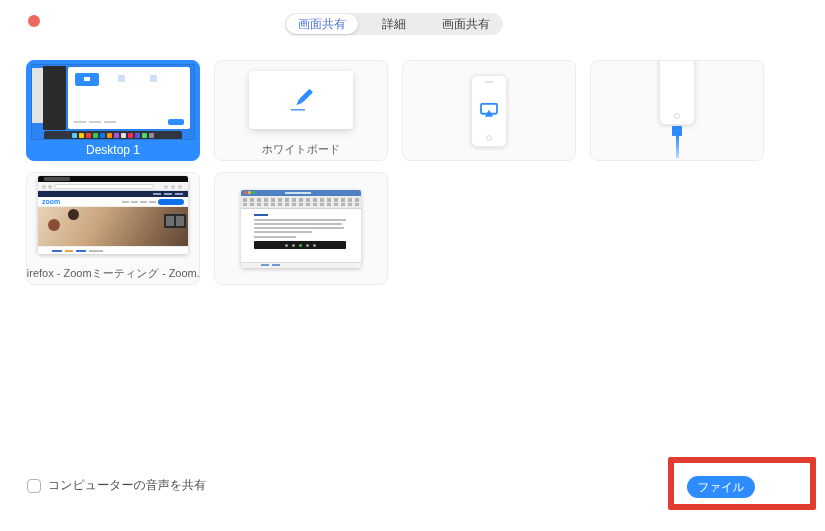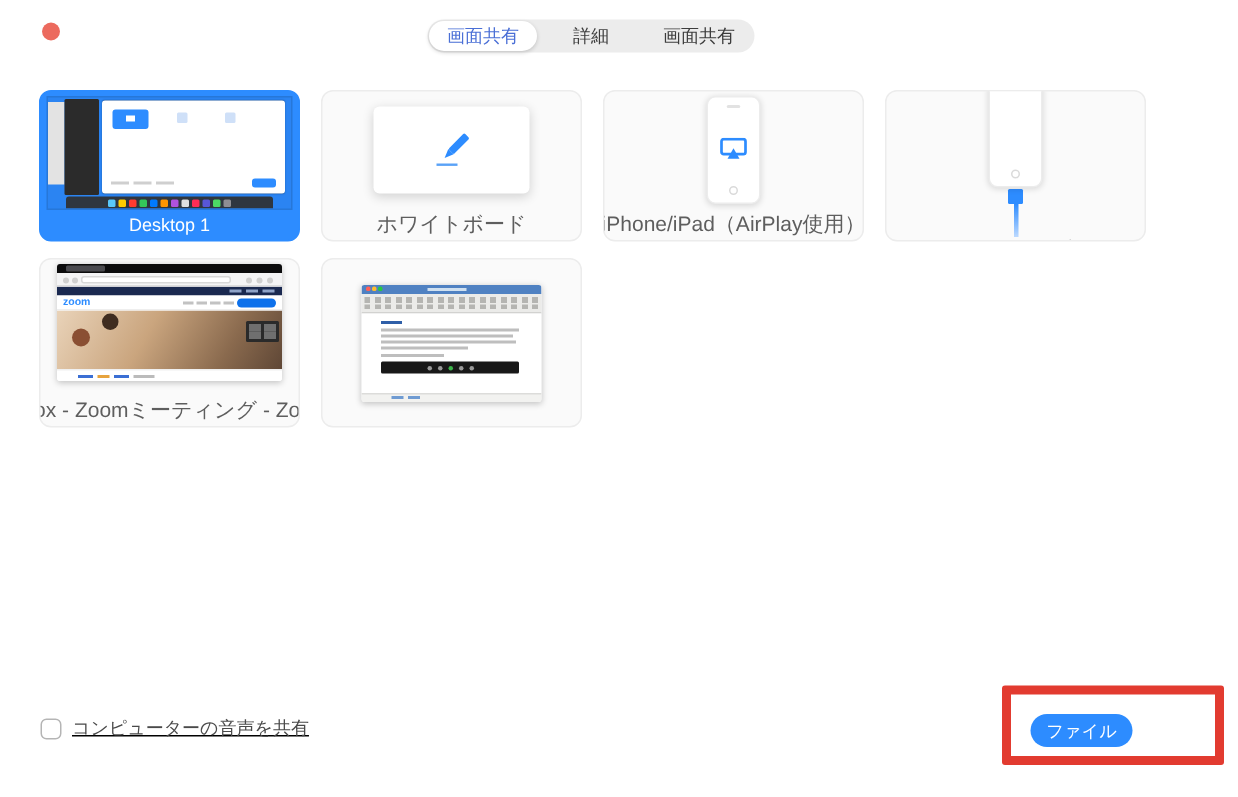--- a/index.html
+++ b/index.html
@@ -16,21 +16,21 @@
   .segmented { position:absolute; left:285px; top:13px; width:218px; height:22px;
     background:#ececec; border-radius:11px; display:flex; align-items:stretch; padding:1px; }
   .seg { flex:1; display:flex; align-items:center; justify-content:center;
     font-size:12px; color:#3c3c3c; border-radius:10px; cursor:default; }
   .seg.selected { background:#ffffff; color:#4a6fd6; box-shadow:0 1px 3px rgba(0,0,0,.18); }
 
   
   .tile { position:absolute; width:174px; border-radius:8px; background:#fafafa;
     border:1px solid #ececec; display:flex; flex-direction:column; align-items:center; overflow:hidden; }
   .tile .content { flex:1; width:100%; display:flex; align-items:center; justify-content:center; }
-  .tile .tile-label { height:21px; font-size:14px; color:#5e5e5e; display:flex; align-items:center;
+  .tile .tile-label { height:21px; font-size:11px; color:#5e5e5e; display:flex; align-items:center;
     white-space:nowrap; }
   .tile.selected { background:#2D8CFF; border-color:#2D8CFF; }
   .tile.selected .tile-label { color:#ffffff; font-size:12px; }
 
   .row1 { top:60px; height:101px; }
   .row2 { top:172px; height:113px; }
   .c1 { left:26px; } .c2 { left:214px; } .c3 { left:402px; } .c4 { left:590px; }
 
   
   .thumb-desktop { width:162px; height:74px; position:relative; background:#2b84f2;
@@ -128,21 +128,21 @@
   .wd-l1{width:92px}.wd-l2{width:88px}.wd-l3{width:90px}.wd-l4{width:58px}
   .wd-sub { width:42px; height:2px; background:#a8a8a8; opacity:.75; margin-top:3px; }
   .wd-black { width:92px; height:8px; background:#181818; border-radius:1px; margin-top:3px;
     display:flex; align-items:center; justify-content:center; gap:4px; }
   .wd-black i { display:block; width:3px; height:3px; border-radius:50%; background:#9a9a9a; }
   .wd-black i:nth-child(3){background:#3cb54a}
   .wd-status { height:6px; background:#f2f2f0; border-top:1px solid #dcdcda; display:flex; align-items:center; gap:3px; padding-left:20px; }
   .wd-status i { display:block; width:8px; height:2px; background:#6f9bd2; }
 
   
-  .footer { position:absolute; left:27px; top:477px; display:flex; gap:26px;text-decoration:underline; }
+  .footer { position:absolute; left:27px; top:477px; display:flex; gap:26px; }
   .checkrow { display:flex; align-items:center; gap:7px; }
   .checkbox { width:14px; height:14px; background:#fff; border:1.5px solid #b5b5b5; border-radius:4px; }
   .checklabel { font-size:12px; color:#4a4a4a; }
 
   .share-btn { position:absolute; left:687px; top:476px; width:68px; height:22px;
     background:#2D8CFF; border:none; border-radius:11px; color:#fff; font-size:11.5px;
     font-family:inherit; display:flex; align-items:center; justify-content:center; cursor:pointer; }
   .annotation { position:absolute; left:668px; top:457px; width:148px; height:53px;
     border:6px solid #E23B30; border-radius:2px; pointer-events:none; }
 </style>
@@ -214,21 +214,20 @@
   <div class="content">
     <div class="phone">
       <span class="speaker"></span>
       <span class="home"></span>
       <svg class="airplay" width="18" height="15" viewBox="0 0 18 15">
         <rect x="1" y="1" width="16" height="10" rx="1.5" fill="none" stroke="#2D8CFF" stroke-width="1.8"></rect>
         <path d="M9 7 L13 14 L5 14 Z" fill="#2D8CFF"></path>
       </svg>
     </div>
   </div>
-  <div class="tile-label">iPhone/iPad（AirPlay使用）</div>
 </div>
 
 <div class="tile row1 c4">
   <div class="content">
     <div class="phone-cable-wrap">
       <div class="phone">
         <span class="speaker"></span>
         <span class="home"></span>
       </div>
       <div class="cable-plug"></div>

